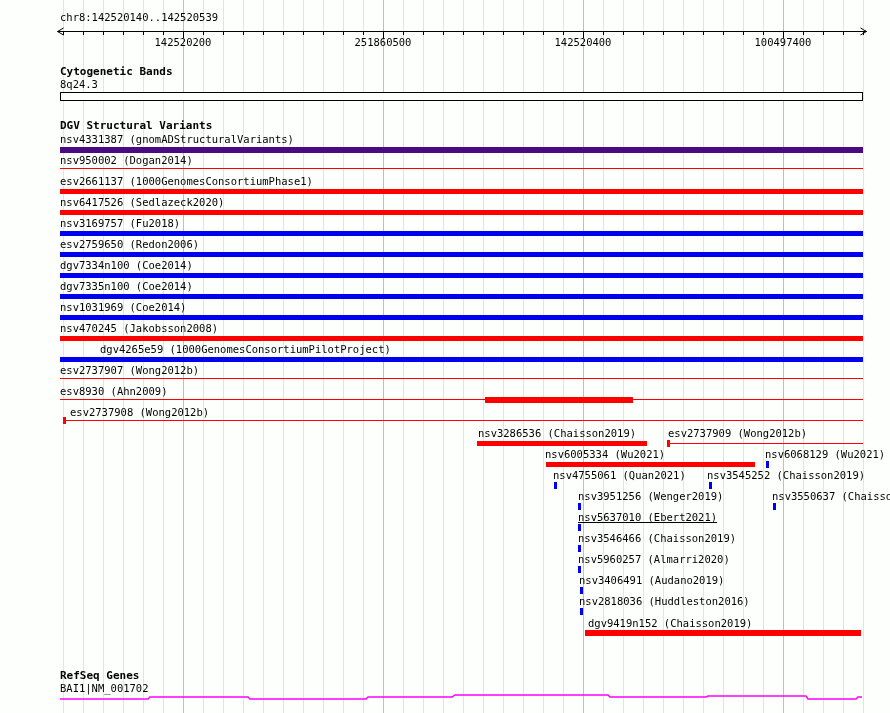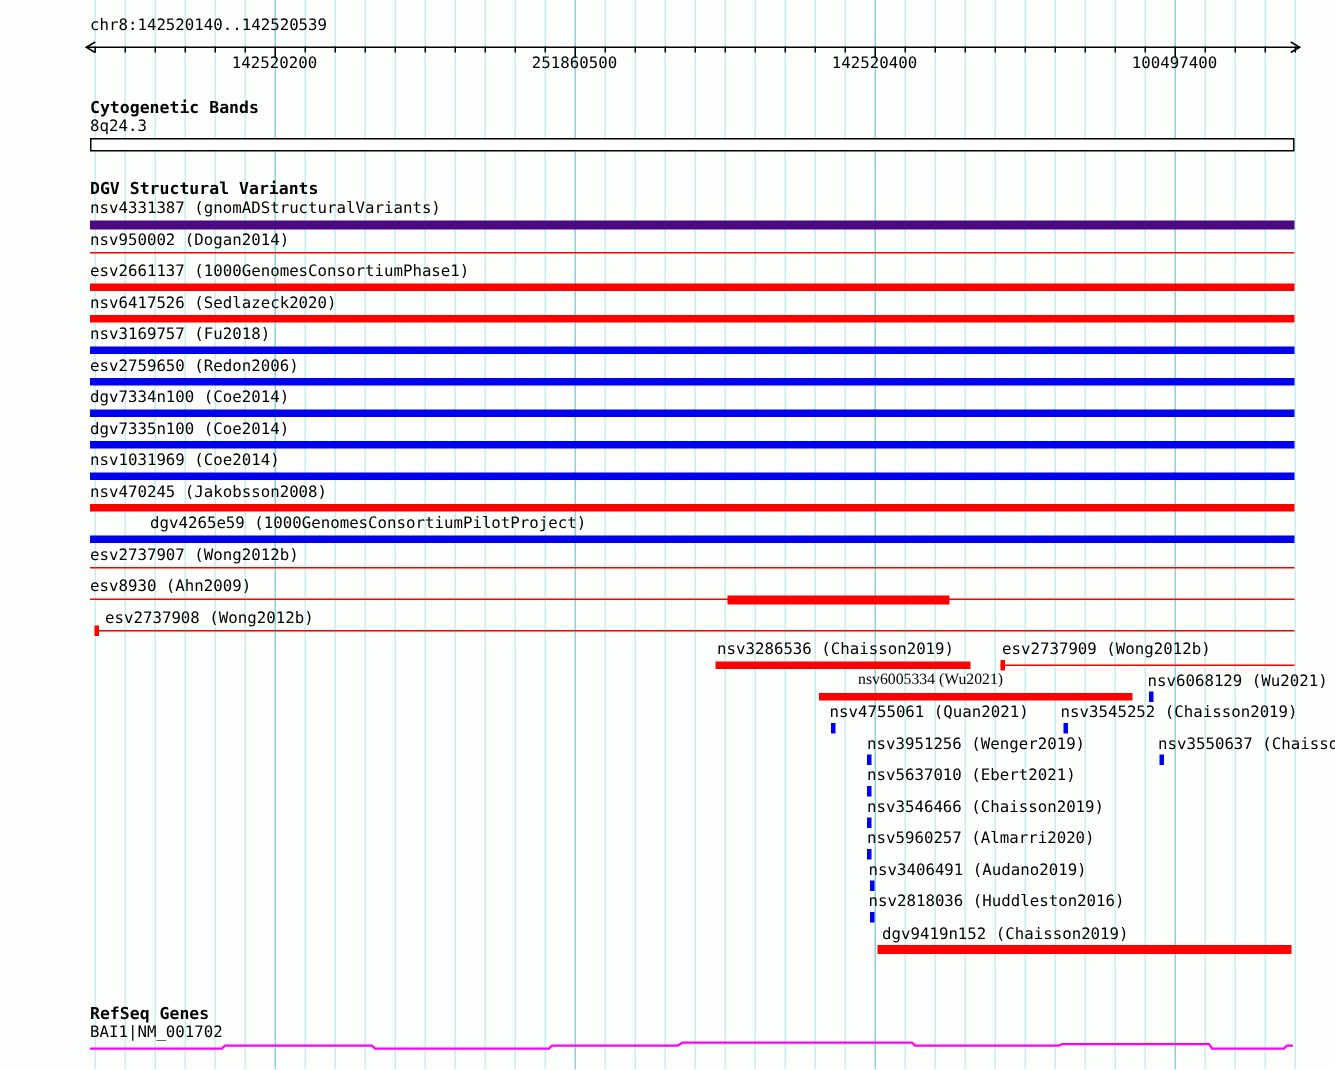--- a/index.html
+++ b/index.html
@@ -158,33 +158,33 @@
       <div class="glyph" style="left: 60px; top: 399px; width: 803px; height: 1px; background: rgb(255, 0, 0);"></div>
       <div class="glyph" style="left: 485px; top: 397px; width: 148px; height: 6px; background: rgb(255, 0, 0);"></div>
       <div class="lbl" style="left: 70px; top: 406px;">esv2737908 (Wong2012b)</div>
       <div class="glyph" style="left: 63px; top: 420px; width: 800px; height: 1px; background: rgb(255, 0, 0);"></div>
       <div class="glyph" style="left: 63px; top: 417px; width: 3px; height: 7px; background: rgb(255, 0, 0);"></div>
       <div class="lbl" style="left: 478px; top: 427px;">nsv3286536 (Chaisson2019)</div>
       <div class="glyph" style="left: 477px; top: 441px; width: 170px; height: 5px; background: rgb(255, 0, 0);"></div>
       <div class="lbl" style="left: 668px; top: 427px;">esv2737909 (Wong2012b)</div>
       <div class="glyph" style="left: 667px; top: 443px; width: 196px; height: 1px; background: rgb(255, 0, 0);"></div>
       <div class="glyph" style="left: 667px; top: 440px; width: 3px; height: 7px; background: rgb(255, 0, 0);"></div>
-      <div class="lbl" style="left: 572px; top: 448px; font-family: Liberation Serif, serif;">nsv6005334 (Wu2021)</div>
+      <div class="lbl" style="left: 545px; top: 448px;">nsv6005334 (Wu2021)</div>
       <div class="glyph" style="left: 546px; top: 462px; width: 209px; height: 5px; background: rgb(255, 0, 0);"></div>
       <div class="lbl" style="left: 765px; top: 448px;">nsv6068129 (Wu2021)</div>
       <div class="glyph" style="left: 766px; top: 461px; width: 3px; height: 7px; background: rgb(0, 0, 240);"></div>
       <div class="lbl" style="left: 553px; top: 469px;">nsv4755061 (Quan2021)</div>
       <div class="glyph" style="left: 554px; top: 482px; width: 3px; height: 7px; background: rgb(0, 0, 240);"></div>
       <div class="lbl" style="left: 707px; top: 469px;">nsv3545252 (Chaisson2019)</div>
       <div class="glyph" style="left: 709px; top: 482px; width: 3px; height: 7px; background: rgb(0, 0, 240);"></div>
       <div class="lbl" style="left: 578px; top: 490px;">nsv3951256 (Wenger2019)</div>
       <div class="glyph" style="left: 578px; top: 503px; width: 3px; height: 7px; background: rgb(0, 0, 240);"></div>
       <div class="lbl" style="left: 772px; top: 490px;">nsv3550637 (Chaisson2019)</div>
       <div class="glyph" style="left: 773px; top: 503px; width: 3px; height: 7px; background: rgb(0, 0, 240);"></div>
-      <div class="lbl" style="left: 578px; top: 511px;">nsv5637010 (Ebert2021)</div>
+      <div class="lbl" style="left: 578px; top: 511px; text-decoration: underline;">nsv5637010 (Ebert2021)</div>
       <div class="glyph" style="left: 578px; top: 524px; width: 3px; height: 7px; background: rgb(0, 0, 240);"></div>
       <div class="lbl" style="left: 578px; top: 532px;">nsv3546466 (Chaisson2019)</div>
       <div class="glyph" style="left: 578px; top: 545px; width: 3px; height: 7px; background: rgb(0, 0, 240);"></div>
       <div class="lbl" style="left: 578px; top: 553px;">nsv5960257 (Almarri2020)</div>
       <div class="glyph" style="left: 578px; top: 566px; width: 3px; height: 7px; background: rgb(0, 0, 240);"></div>
       <div class="lbl" style="left: 579px; top: 574px;">nsv3406491 (Audano2019)</div>
       <div class="glyph" style="left: 580px; top: 587px; width: 3px; height: 7px; background: rgb(0, 0, 240);"></div>
       <div class="lbl" style="left: 579px; top: 595px;">nsv2818036 (Huddleston2016)</div>
       <div class="glyph" style="left: 580px; top: 608px; width: 3px; height: 7px; background: rgb(0, 0, 240);"></div>
       <div class="lbl" style="left: 588px; top: 617px;">dgv9419n152 (Chaisson2019)</div>

